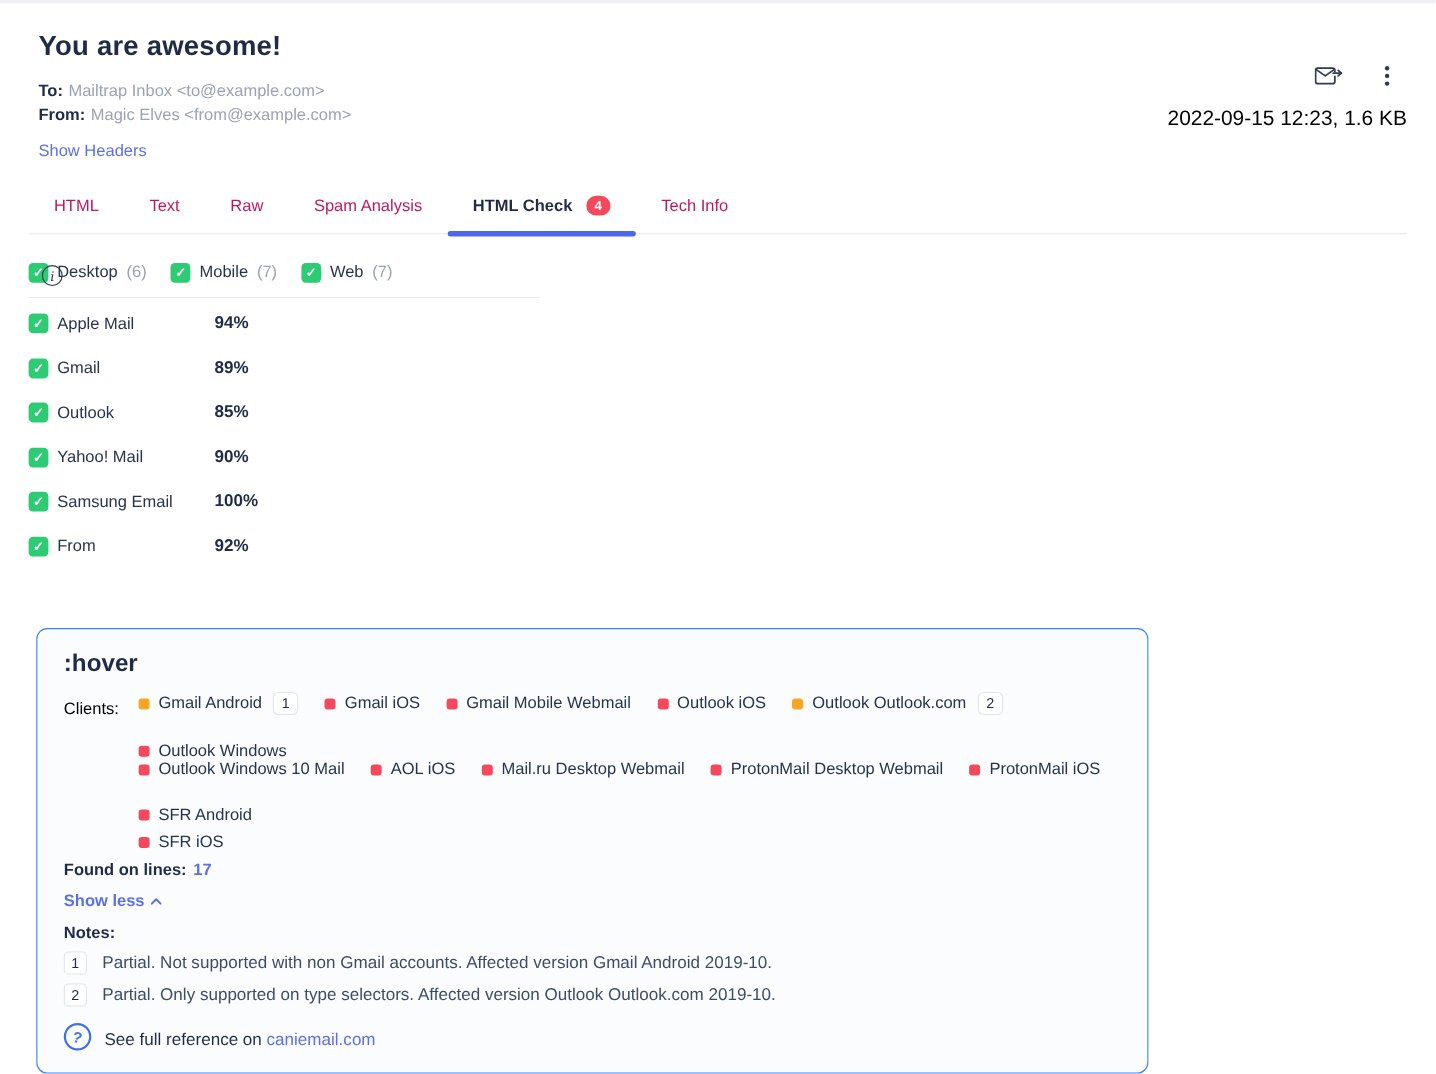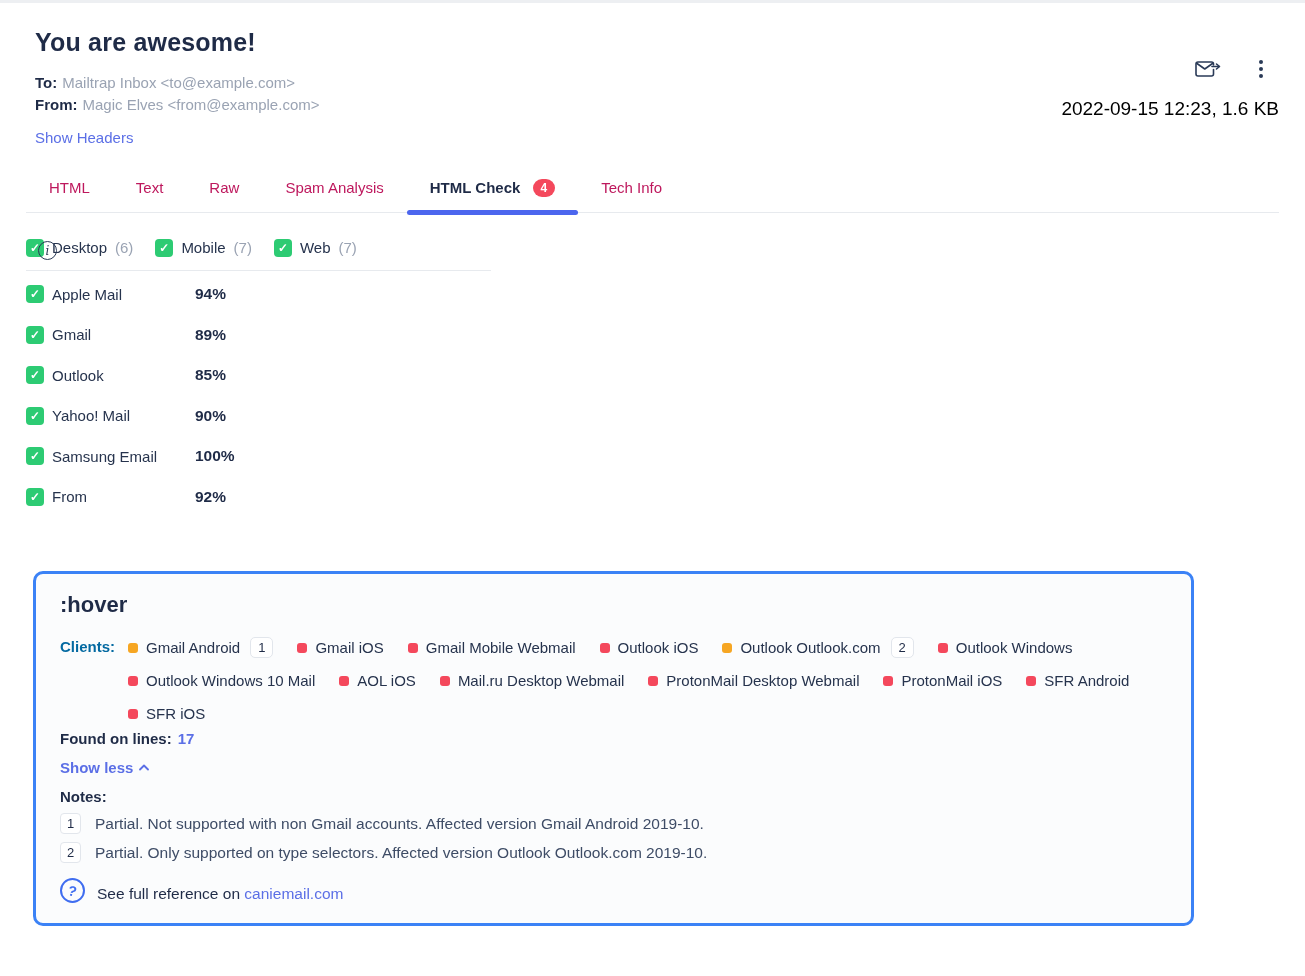--- a/index.html
+++ b/index.html
@@ -49,24 +49,24 @@
   .group { display:flex; align-items:flex-start; gap:8px; font-size:15px; color:#26334d; cursor:pointer; }
   .group .cnt { color:#9aa3b3; }
   .checkbox { width:18px; height:18px; background:#2dcb73; border-radius:4px; display:flex; align-items:center; justify-content:center; cursor:pointer; flex:0 0 18px; }
   .checkbox::after { content:"✓"; color:#fff; font-size:12px; font-weight:700; line-height:1; }
   .clients-list { margin-top:3px; }
   .client-row { height:40.5px; display:flex; align-items:center; }
   .client-name { margin-left:8px; width:143px; font-size:15px; color:#26334d; }
   .client-pct { font-size:15.5px; font-weight:700; color:#1f2b47; }
 
   
-  .card { margin:54px 0 0 7px; width:1161px; border:3px solid #3b82f6; border-radius:10px; background:#fbfcfd; padding:18px 24px 20px; }
+  .card { margin:54px 0 0 7px; width:1011px; border:1px solid #3b82f6; border-radius:10px; background:#fbfcfd; padding:18px 24px 20px; }
   .card-title { font-size:22px; font-weight:700; color:#1f2b47; }
   .clients-block { display:flex; margin-top:13px; font-size:15px; }
-  .clients-label { font-weight:700; color:#0369a1; width:68px; flex:0 0 68px; padding-top:7px; }
+  .clients-label { font-weight:400; color:#000000; width:68px; flex:0 0 68px; padding-top:7px; }
   .badge-rows { flex:1; }
   .badge-row { display:flex; align-items:center; gap:24px; min-height:33px; flex-wrap:wrap; }
   .badge { display:flex; align-items:center; gap:8px; }
   .dot { width:10px; height:10px; border-radius:3px; flex:0 0 10px; }
   .dot.red { background:#f4485c; }
   .dot.orange { background:#f6a623; }
   .ref-box { border:1px solid #e2e6ec; border-radius:5px; background:#fff; font-size:13px; color:#1f2b47; padding:2px 7px; margin-left:2px; }
   .found { font-size:15px; font-weight:700; color:#1f2b47; }
   .found a { color:#5b6fe6; margin-left:6px; cursor:pointer; text-decoration:none; }
   .show-less { display:inline-flex; align-items:center; gap:6px; margin-top:12px; font-size:15px; font-weight:700; color:#5b6fe6; cursor:pointer; text-decoration:none; }

